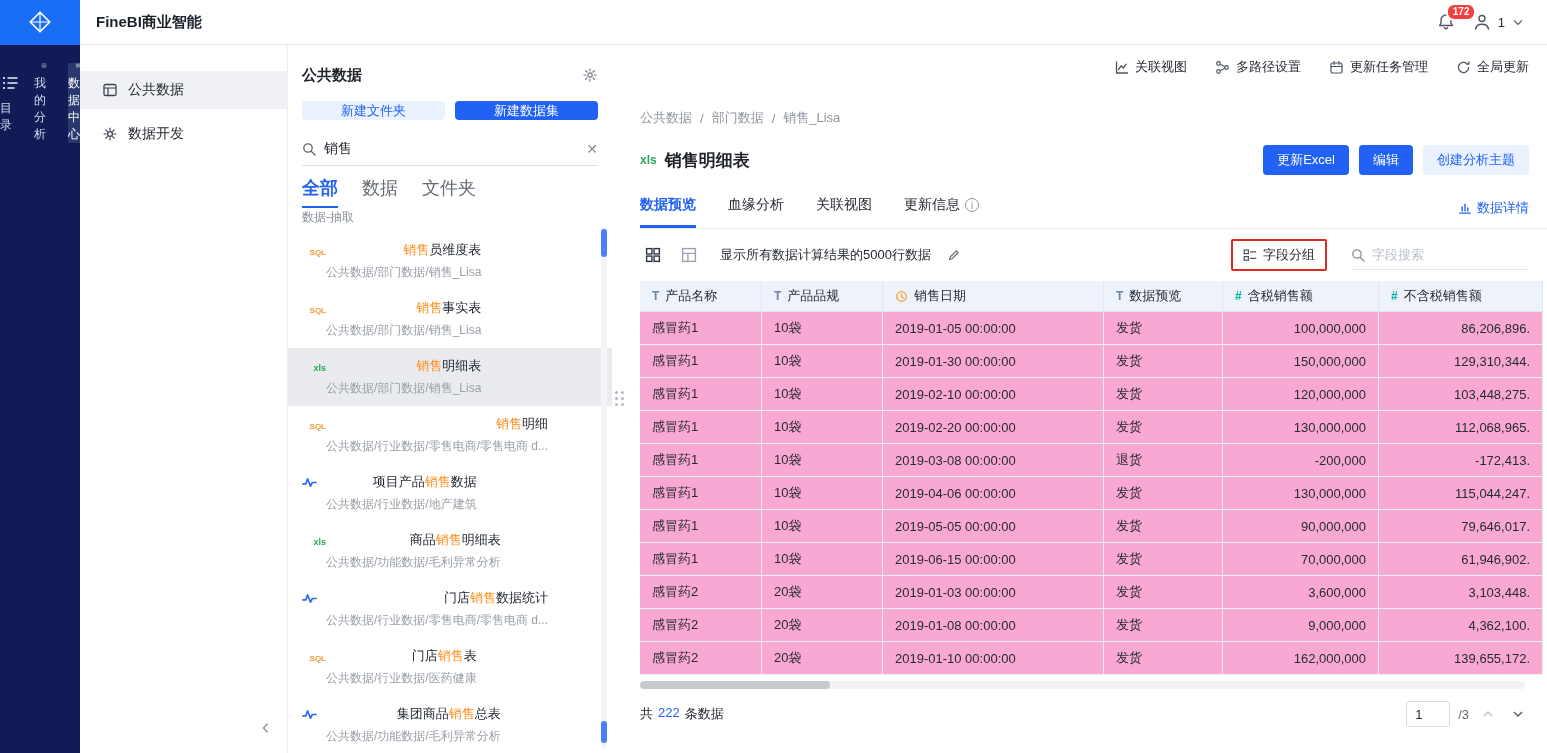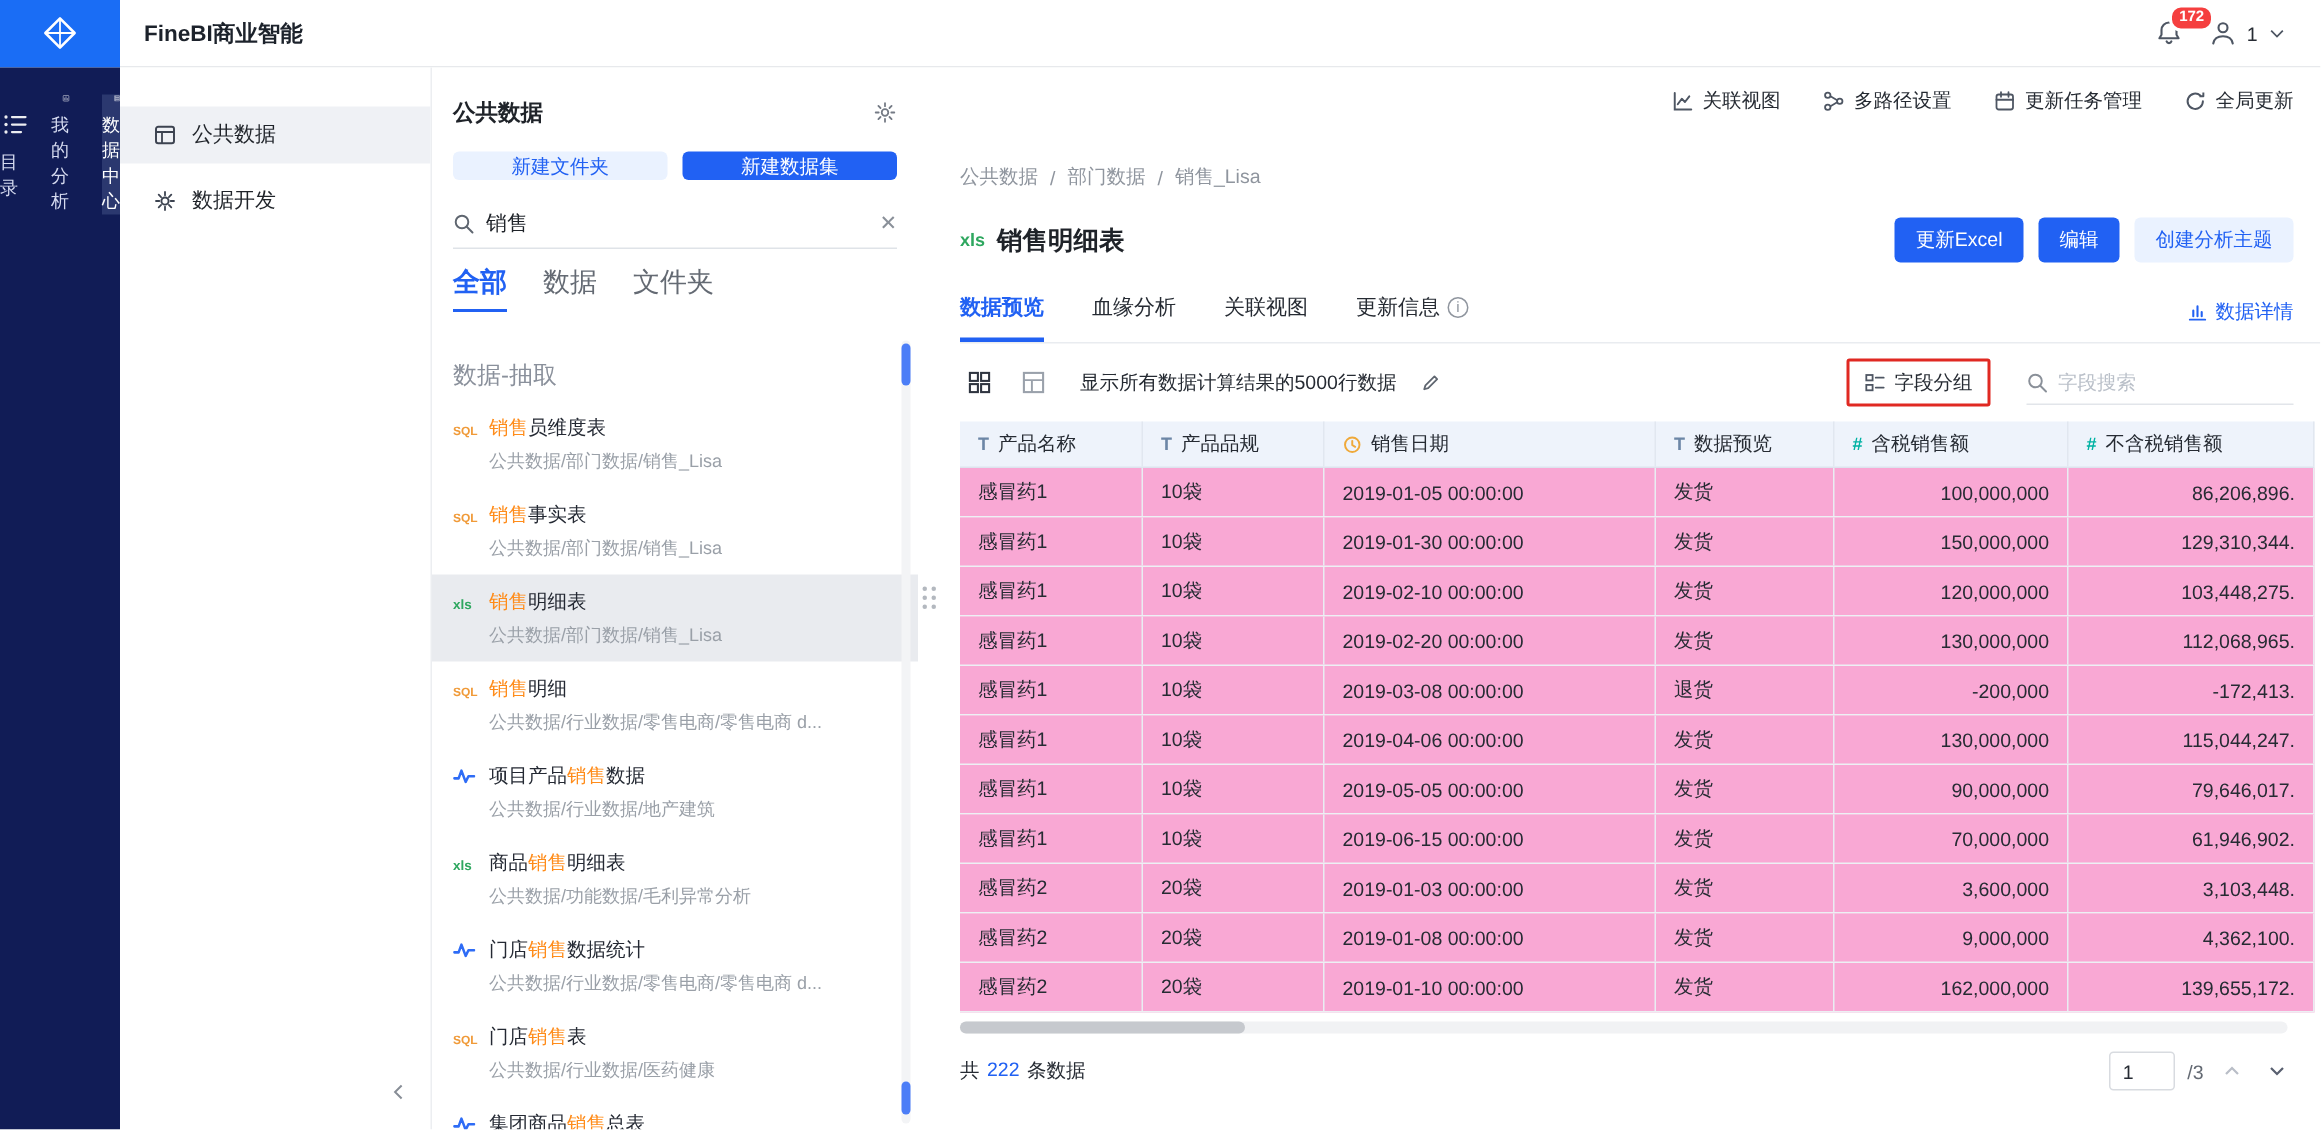--- a/index.html
+++ b/index.html
@@ -42,23 +42,23 @@
   .panel-btns { display:flex; gap:10px; margin-top:14px; }
   .btn { border:none; border-radius:4px; height:19px; font-size:13px; cursor:pointer; font-family:inherit; }
   .btn-light { background:#eaf2ff; color:#2161f3; flex:1; }
   .btn-solid { background:#2161f3; color:#fff; flex:1; }
   .search-box { margin-top:12px; height:34px; display:flex; align-items:center; gap:8px; border-bottom:1px solid #dfe3e8; }
   .search-box input { border:none; outline:none; flex:1; font-size:14px; color:#1f2329; font-family:inherit; }
   .clear-x { color:#8a9099; font-size:14px; cursor:pointer; }
   .ptabs { display:flex; gap:24px; margin-top:10px; height:32px; align-items:center; }
   .ptab { font-size:18px; color:#646a73; cursor:pointer; padding-bottom:6px; border-bottom:2px solid transparent; }
   .ptab.active { color:#2161f3; font-weight:bold; border-bottom-color:#2161f3; }
-  .group-label { margin-top:32px; font-size:16px; color:#8a909b; }
+  .group-label { margin-top:1px; font-size:12px; color:#8a909b; }
   .panel-list { margin-top:6px; }
-  .panel-item { display:flex; padding:9px 14px; cursor:pointer; }
+  .panel-item { display:flex; padding:9px 14px; cursor:pointer;text-align:right; }
   .panel-item.selected { background:#e9ebef; }
   .pi-icon { width:24px; flex:0 0 24px; padding-top:2px; }
   .icon-sql .pi-glyph { color:#f09a38; font-size:8px; font-weight:bold; }
   .icon-xls .pi-glyph { color:#2ea75f; font-size:9px; font-weight:bold; }
   .pi-chart { display:none; width:15px; height:15px; }
   .panel-item.icon-chart .pi-chart { display:block; }
   .pi-name { font-size:13px; color:#242933; }
   .pi-hl { color:#ff8c1a; }
   .pi-path { margin-top:5px; font-size:12px; color:#9aa0a8; }
   .panel-scrollbar { position:absolute; right:5px; top:182px; bottom:4px; width:6px; background:#f3f4f6; border-radius:3px; }

